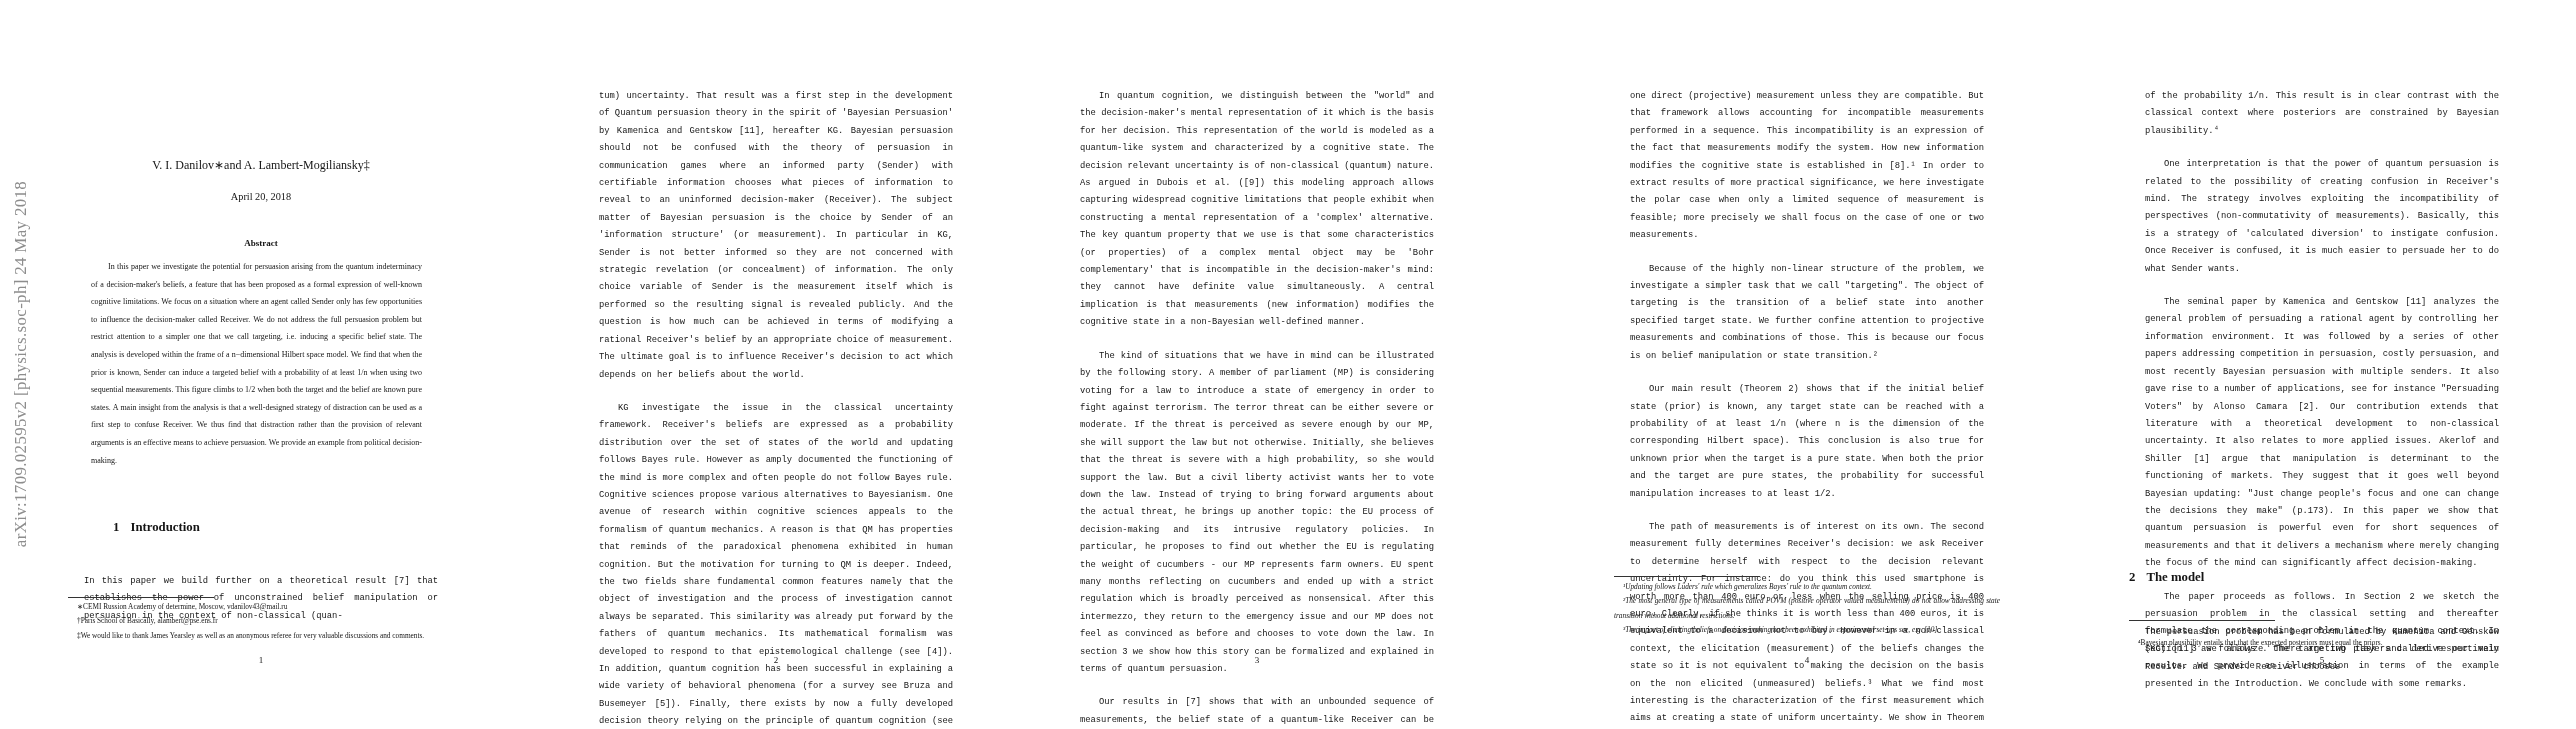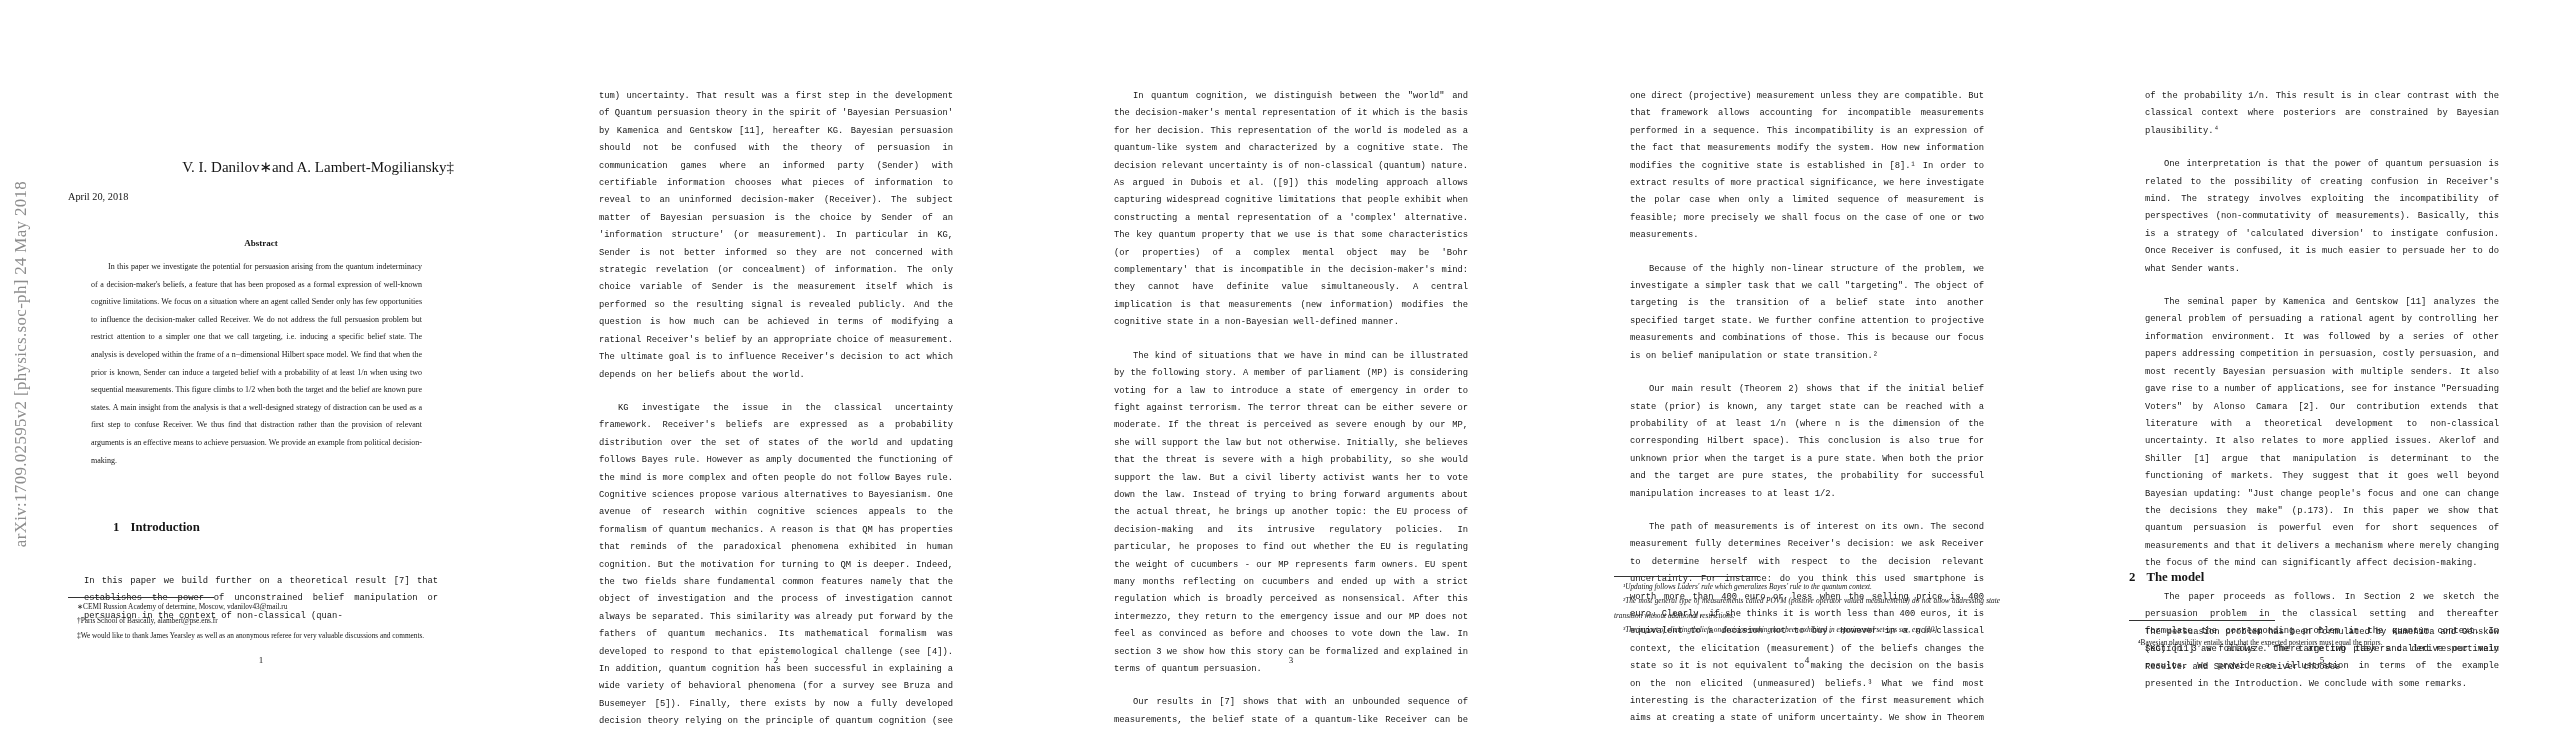--- a/index.html
+++ b/index.html
@@ -5,36 +5,36 @@
   html, body { margin:0; padding:0; }
   body {
     width:2576px; height:729px;
     background:#ffffff;
     position:relative;
     overflow:hidden;
     font-family:"Liberation Serif", serif;
     color:#151515;
   }
   .page { position:absolute; top:0; height:729px; width:515px; background:#ffffff; }
-  #page1{left:0;} #page2{left:515px;} #page3{left:1030px;} #page4{left:1546px;} #page5{left:2061px;}
+  #page1{left:0;} #page2{left:515px;} #page3{left:996px;} #page4{left:1546px;} #page5{left:2061px;}
 
   .col { position:absolute; left:68px; width:386px; }
 
   .arxiv-stamp {
     position:absolute; left:-198px; top:352px;
     width:437px; height:24px; line-height:24px;
     transform:rotate(-90deg); transform-origin:center;
     text-align:center;
     font-size:17px; color:#8d8d8d; letter-spacing:0.3px;
     white-space:nowrap;
   }
 
   .paper-title { top:114px; text-align:center; font-size:16.4px; }
-  .authors-line { top:158px; text-align:right; font-size:15px; }
-  .publish-date { top:191px; font-size:10.3px; }
+  .authors-line { top:158px; text-align:center; font-size:12px; }
+  .publish-date { top:191px; text-align:center; font-size:10.3px; }
   .abstract-heading { top:238px; text-align:center; font-size:9px; font-weight:bold; }
   .abstract-text {
     top:258px; left:91px; width:331px;
     font-size:8px; line-height:17.6px;
     text-align:justify; text-indent:17px;
   }
   .section-heading { font-size:12.8px; font-weight:bold; }
   .section-heading .sec-num { margin-right:11px; }
   #sec1 { top:520px;margin-left:45px; }
   .body-text { font-size:8.8px; line-height:17.4px; }

